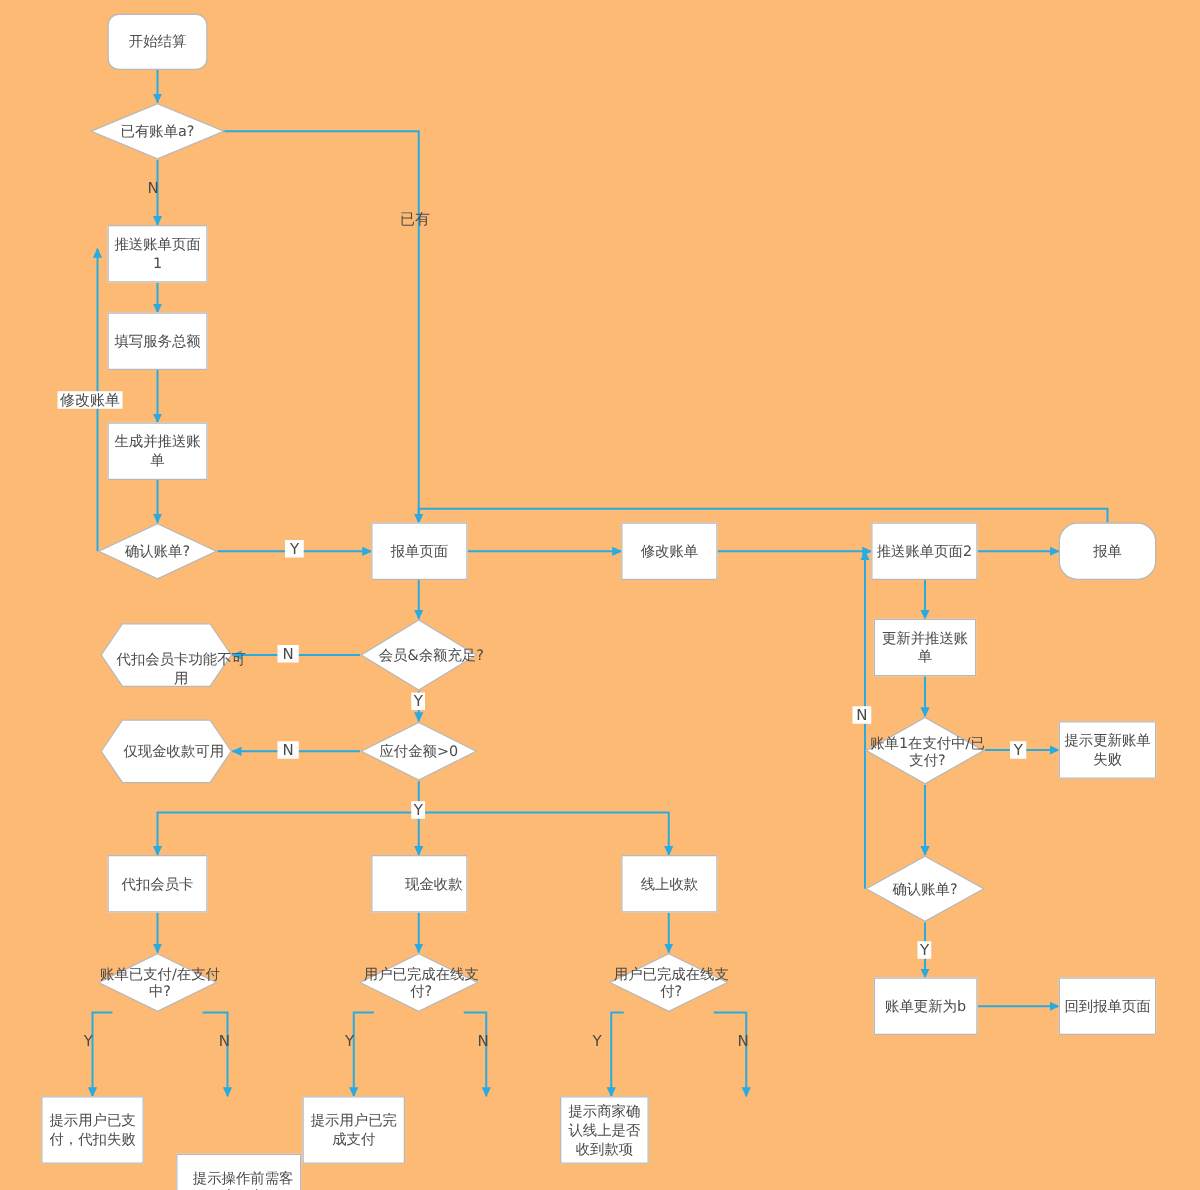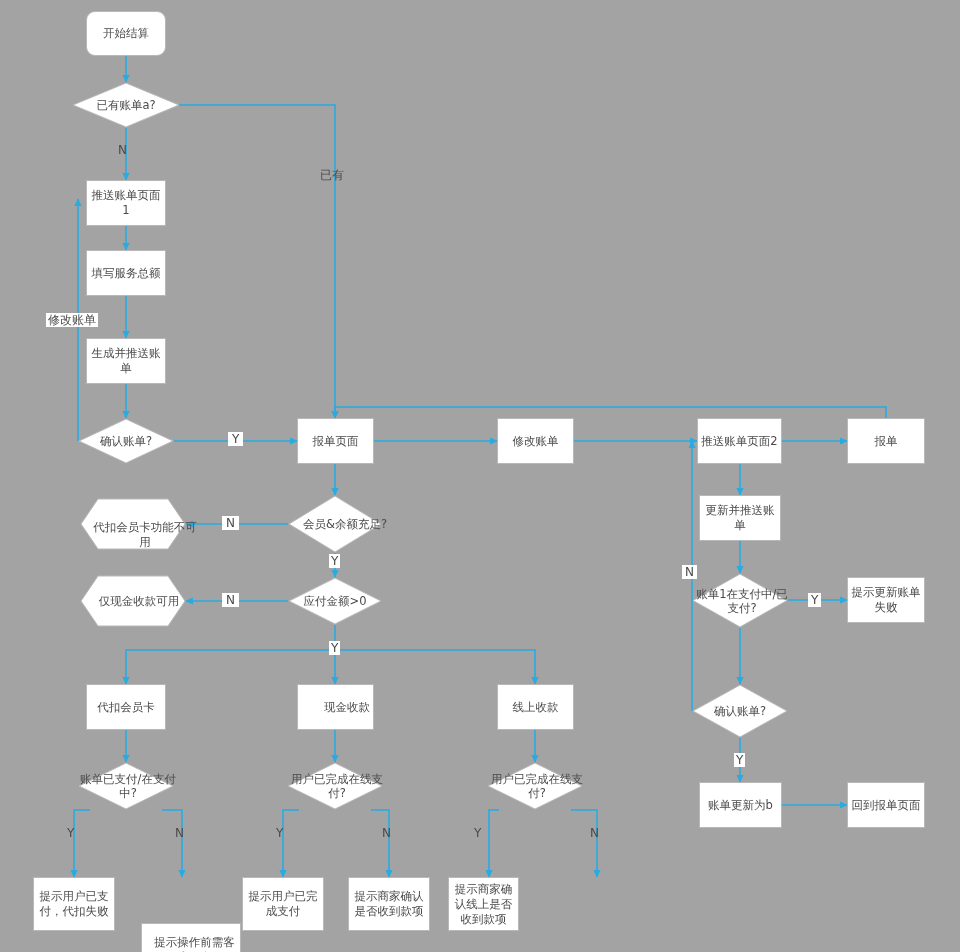--- a/index.html
+++ b/index.html
@@ -1,17 +1,17 @@
 <!DOCTYPE html>
 <html><head>
 <meta charset="utf-8">
 <style>
   html,body{margin:0;padding:0;background:#ffffff;}
   body{font-family:"DejaVu Sans","Liberation Sans",sans-serif;}
-  #canvas{position:relative;width:960px;height:952px;background:#a3a3a3;overflow:hidden;}
+  #canvas{position:relative;width:960px;height:952px;background:#fdba74;overflow:hidden;}
   svg#wires{position:absolute;left:0;top:0;width:960px;height:952px;pointer-events:none;}
   .node{position:absolute;box-sizing:border-box;display:flex;align-items:center;justify-content:center;text-align:center;color:#4a4a4a;font-size:11.5px;line-height:15px;background:#fff;}
   .rect{border:1px solid #b8b8b8;}
   .round{border:1px solid #b8b8b8;border-radius:9px;}
   .node span{display:block;padding:0 3px;}
   .hexwrap{position:absolute;box-sizing:border-box;}
   .hexwrap svg{position:absolute;left:0;top:0;}
   .hexwrap .htxt{position:absolute;left:0;top:0;width:100%;height:100%;display:flex;align-items:center;justify-content:center;text-align:center;color:#4a4a4a;font-size:11.5px;line-height:15px;}
   .diawrap{position:absolute;box-sizing:border-box;}
   .diawrap svg{position:absolute;left:0;top:0;}
@@ -136,21 +136,21 @@
   </div>
 
   <div class="node rect" style="left:497px;top:418px;width:77px;height:46px;">
     <span>修改账单</span>
   </div>
 
   <div class="node rect" style="left:697px;top:418px;width:85px;height:46px;">
     <span>推送账单页面2</span>
   </div>
 
-  <div class="node rect" style="left:847px;top:418px;width:78px;height:46px;">
+  <div class="node rect" style="left:847px;top:418px;width:78px;height:46px;border-radius:15px;">
     <span>报单</span>
   </div>
 
   <div class="node rect" style="left:699px;top:495px;width:82px;height:46px;">
     <span>更新并推送账单</span>
   </div>
 
   <div class="diawrap" style="left:692px;top:573px;width:96px;height:55px;">
     <svg width="96" height="55">
         <polygon points="48,1 95,27.5 48,54 1,27.5" fill="#fff" stroke="#b8b8b8" stroke-width="1"></polygon>
@@ -261,23 +261,20 @@
   </div>
 
   <div class="node rect" style="left:141px;top:923px;width:100px;height:54px;padding-left:7px;">
     <span>提示操作前需客户同意</span>
   </div>
 
   <div class="node rect" style="left:242px;top:877px;width:82px;height:54px;align-items:center;">
     <span>提示用户已完成支付</span>
   </div>
 
-  <div class="node rect" style="left:348px;top:877px;width:82px;height:54px;">
-    <span>提示商家确认是否收到款项</span>
-  </div>
 
   <div class="node rect" style="left:448px;top:877px;width:71px;height:54px;">
     <span>提示商家确认线上是否收到款项</span>
   </div>
 
 
   <div class="elabel" style="left:118px;top:143px;">N</div>
   <div class="elabel" style="left:320px;top:168px;">已有</div>
   <div class="elabel" style="left:46px;top:313px;background:#fff;padding:0 2px;">修改账单</div>
   <div class="elabel" style="left:228px;top:432px;background:#fff;padding:0 4px;">Y</div>

